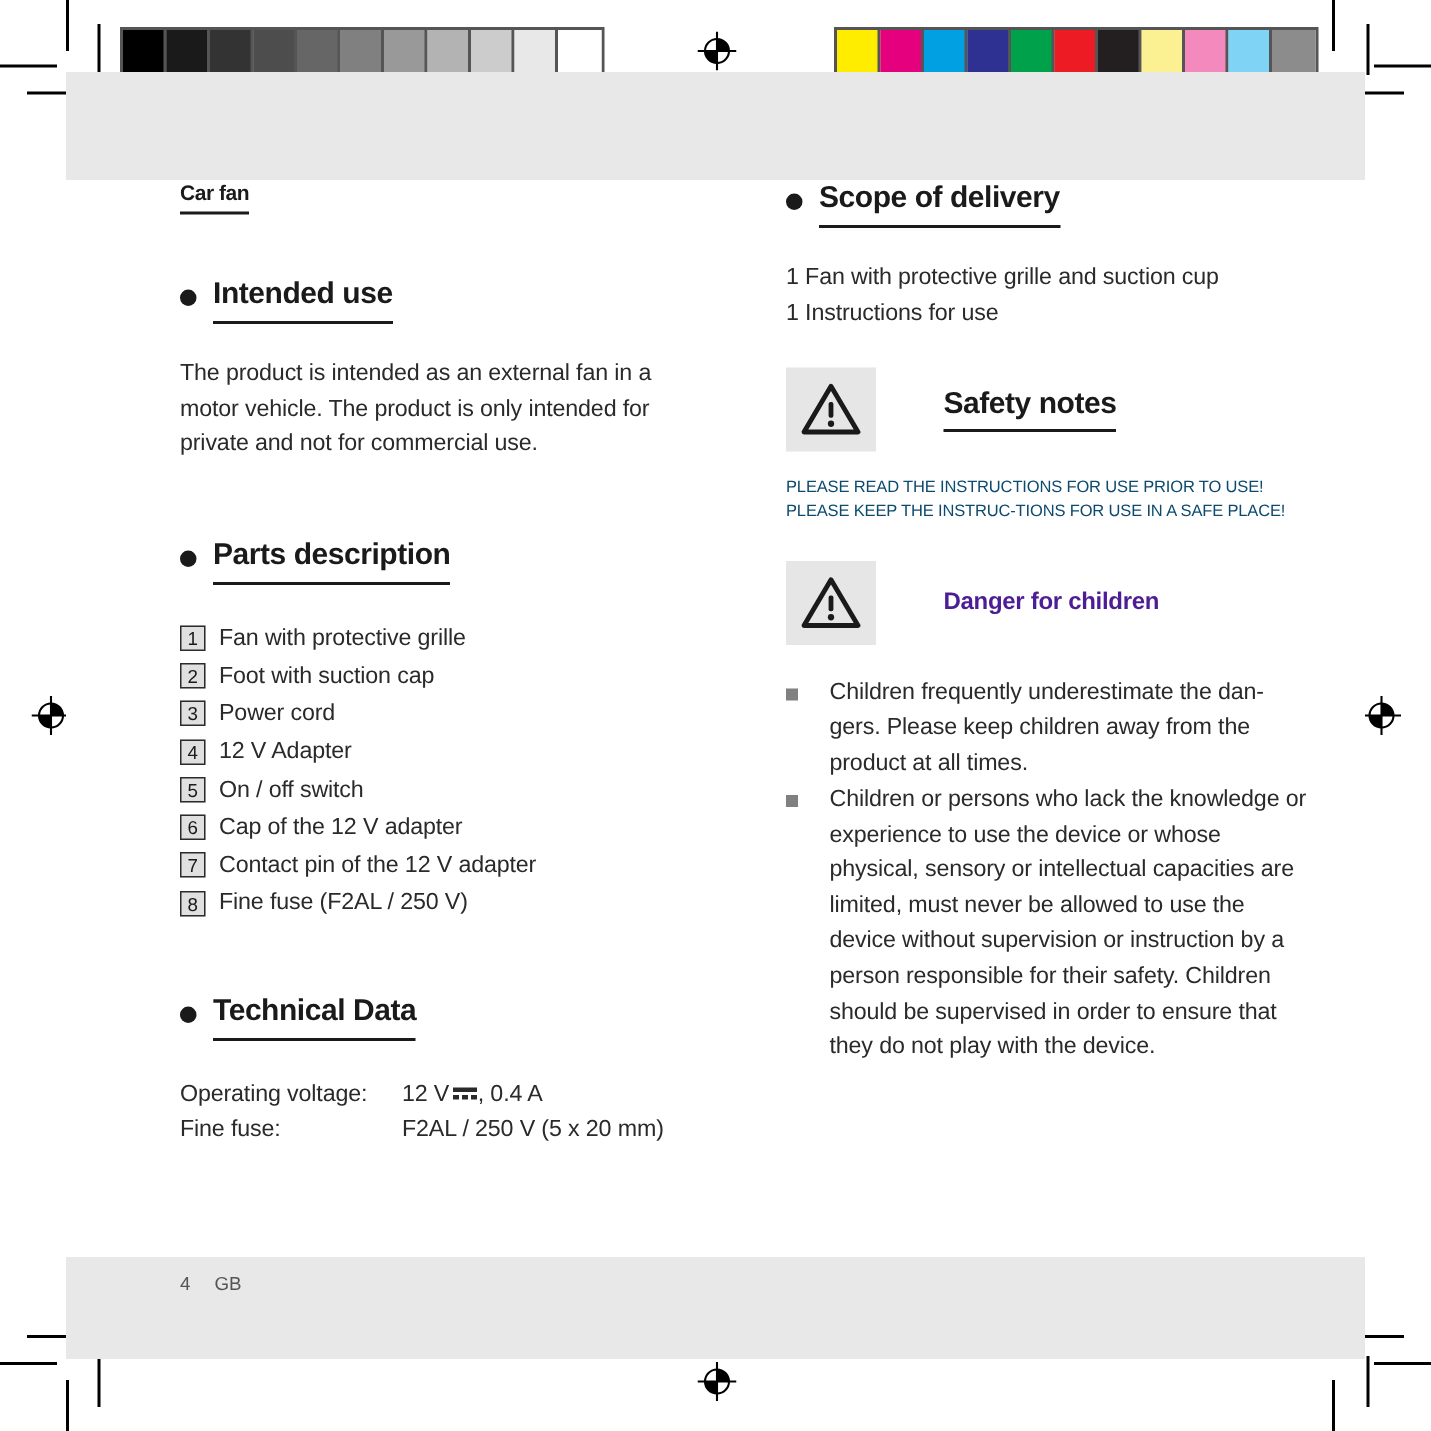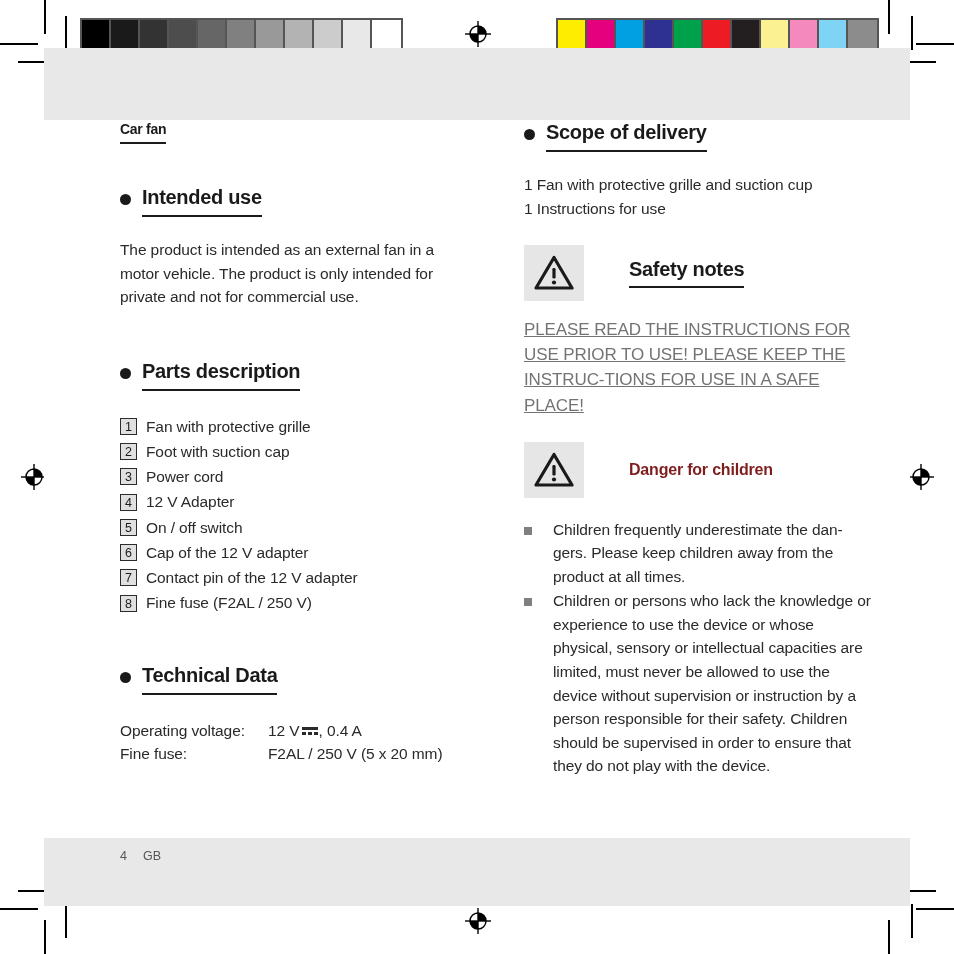--- a/index.html
+++ b/index.html
@@ -202,29 +202,28 @@
     padding-bottom: 5px;
     margin-left: 18px;
     border-bottom: 2.5px solid #1a1a1a;
     display: inline-block;
   }
   .warn-subtitle {
     font-size: 16px;
     font-weight: bold;
     letter-spacing: -0.2px;
     margin-left: 18px;
-    color: #7f1d1d;
+    color: #4c1d95;
   }
 
   .caps-text {
-    font-size: 17px;
+    font-size: 11px;
     line-height: 1.48;
-    color: #737373;
-    letter-spacing: -0.1px;
-    text-decoration: underline;
+    color: #0c4a6e;
+    letter-spacing: -0.1px;
   }
 
   
   .sq-list { margin: 0; padding: 0; list-style: none; }
   .sq-item {
     display: flex;
     margin-bottom: 1px;
   }
   .sq-marker {
     flex: 0 0 auto;

